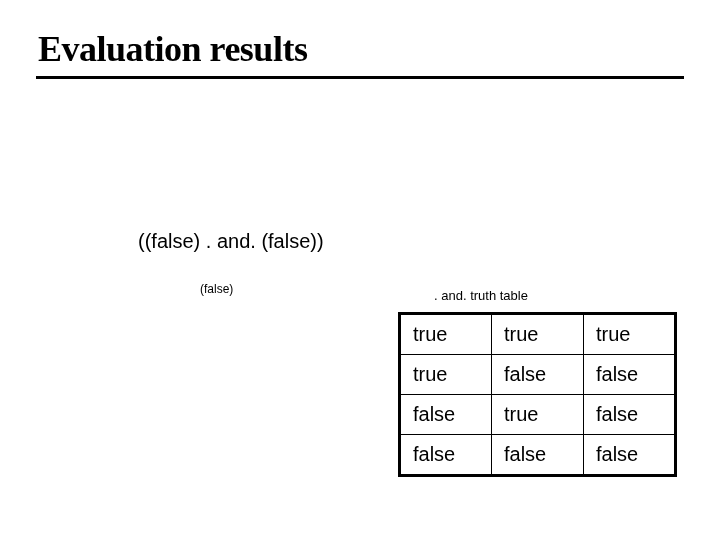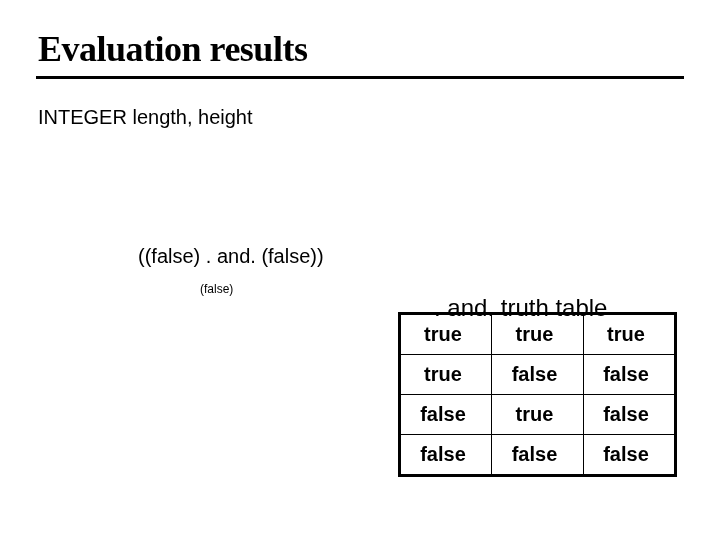--- a/index.html
+++ b/index.html
@@ -36,58 +36,55 @@
     font-size: 20px;
     line-height: 1.3;
     font-family: Verdana, Geneva, sans-serif;
   }
   .code-block div { white-space: pre; }
   .eval1 {
     position: absolute;
     top: 230px;
     left: 138px;
     font-size: 20px;
-    margin-top: 15px;
   }
   .eval2 {
     position: absolute;
     top: 282px;
     left: 200px;
     font-size: 12px;
   }
   .table-caption {
     position: absolute;
-    top: 294px;
+    top: 288px;
     left: 434px;
-    font-size: 24px;
+    font-size: 13px;
   }
   .truth-table {
     position: absolute;
     top: 312px;
     left: 398px;
     border-collapse: collapse;
     border: 3px solid #000000;
   }
   .truth-table td {
     border: 1px solid #000000;
     padding: 8px 18px 8px 12px;
     font-size: 20px;
-    text-align: center;
+    text-align: left;
     width: 92px;
-    font-weight: bold;
   }
 </style>
 </head>
 <body>
 
 <div class="title">Evaluation results</div>
 <div class="underline"></div>
 
 <div class="code-block">
-  <div>INTEGER length, height</div>
 </div>
 
 <div class="eval1">((false) . and. (false))</div>
 <div class="eval2">(false)</div>
 
 <div class="table-caption">. and. truth table</div>
 
 <table class="truth-table">
   <tbody>
       <tr>

